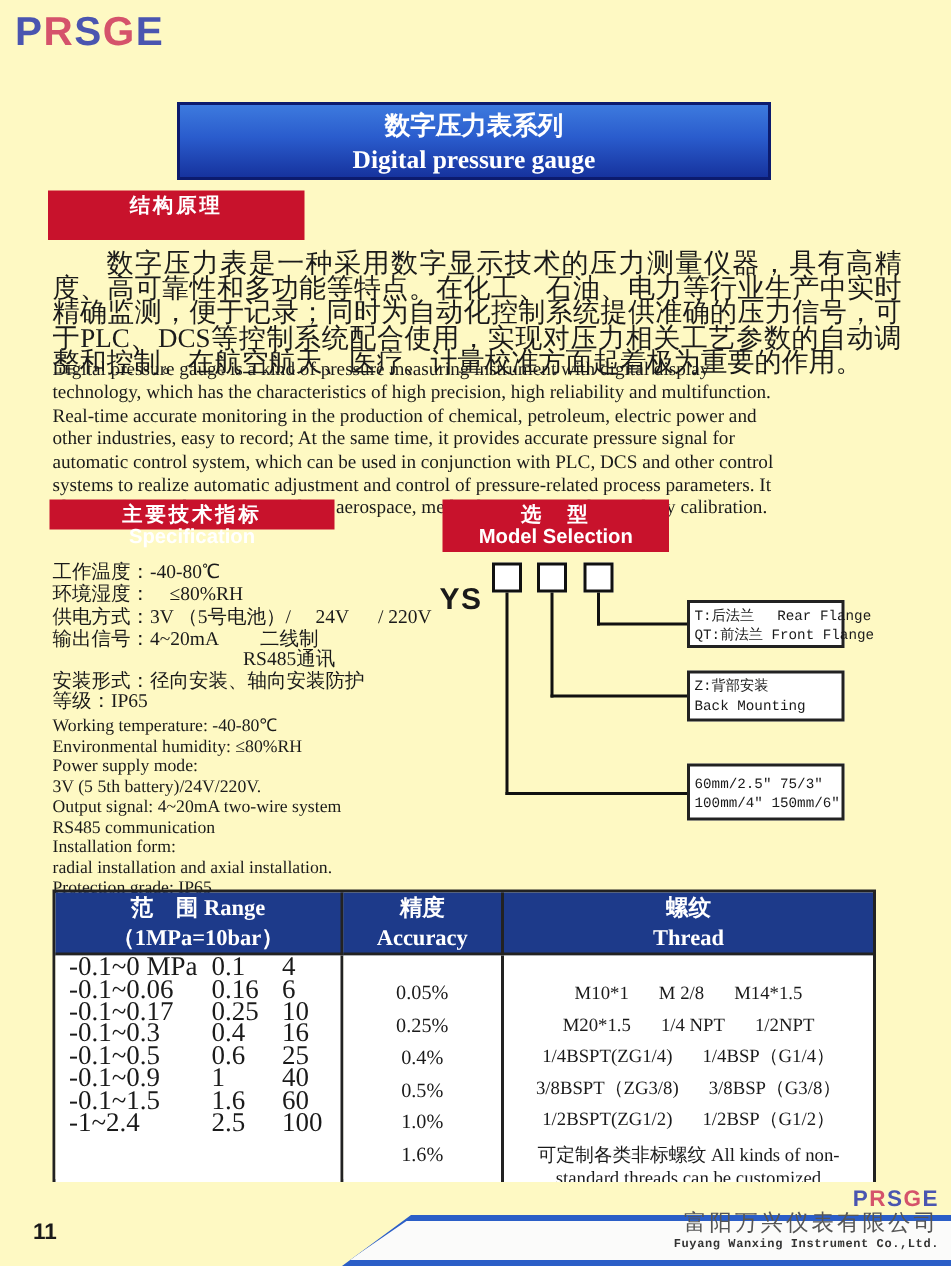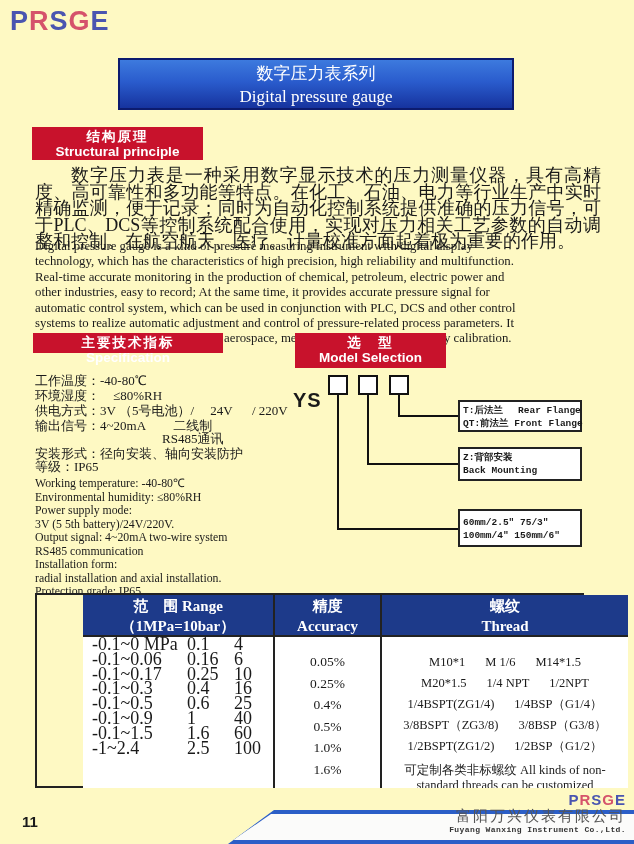--- a/index.html
+++ b/index.html
@@ -5,23 +5,23 @@
   html,body{margin:0;padding:0;background:#fff;}
   .page{position:relative;width:634px;height:844px;background:#fef9c3;overflow:hidden;
         font-family:"Liberation Serif",serif;color:#1a1a1a;}
 
   
   .logo{font-family:"Liberation Sans",sans-serif;font-weight:bold;letter-spacing:1px;}
   .logo-main{position:absolute;left:10px;top:6px;font-size:27px;}
   .lb{color:#4a55b0;} .lr{color:#d5536b;}
 
   
-  .banner{position:absolute;left:118px;top:58px;width:392px;height:48px;
+  .banner{position:absolute;left:118px;top:68px;width:392px;height:48px;
           background:linear-gradient(180deg,#3d7ade 0%,#2a5ccd 45%,#16339e 100%);
-          border:2px solid #0c1b6e;color:#fff;text-align:center;}
+          border:2px solid #0c1b6e;color:#fff;text-align:center;font-weight:bold;}
   .banner .zh{font-family:"Liberation Sans",sans-serif;font-size:17px;line-height:25px;margin-top:1px;}
   .banner .en{font-family:"Liberation Serif",serif;font-size:17px;line-height:22px;}
 
   
   .redbar{position:absolute;background:#c8122c;color:#fff;text-align:center;
           font-family:"Liberation Sans",sans-serif;font-weight:bold;}
   .redbar .zh{font-size:13.5px;line-height:17px;margin-top:1px;letter-spacing:2px;}
   .redbar .en{font-size:13.5px;line-height:14px;}
   .bar-principle{left:32px;top:127px;width:171px;height:33px;}
   .bar-spec{left:33px;top:333px;width:190px;height:20px;}
@@ -40,28 +40,28 @@
   .out-right{margin-left:16px;text-align:center;line-height:13px;padding-top:1px;}
   .spec-en{margin-top:4px;font-size:11.8px;line-height:12.9px;}
   .spec-en div{margin-bottom:0.6px;}
   .install{line-height:13px;}
 
   
   .ys{position:absolute;left:293px;top:389px;font-family:"Liberation Sans",sans-serif;
       font-weight:bold;font-size:20px;letter-spacing:1px;}
   .mbox{position:absolute;top:375px;width:20px;height:20px;border:2px solid #111;box-sizing:border-box;background:#fff;}
   .dline{position:absolute;background:#111;}
-  .label-box{position:absolute;left:458px;width:124px;border:2px solid #222;box-sizing:border-box;background:#fff;
-             font-family:"Liberation Mono",monospace;font-weight:bold;font-size:9.5px;line-height:13px;
+  .label-box{position:absolute;left:458px;width:105px;border:2px solid #222;box-sizing:border-box;background:#fff;
+             font-family:"Liberation Mono",monospace;font-weight:normal;font-size:9.5px;line-height:13px;
              padding:2px 3px;white-space:nowrap;}
 
   
   .dtable{position:absolute;left:35px;top:593px;width:549px;height:195px;
           border:2px solid #222;box-sizing:border-box;display:grid;
-          grid-template-columns:192px 107px 246px;grid-template-rows:42px 151px;padding-left:46px;}
+          grid-template-columns:192px 107px 246px;grid-template-rows:42px 151px;}
   .th{background:#1d3a8a;color:#fff;text-align:center;font-weight:bold;font-size:15px;line-height:20px;
       border-right:2px solid #222;border-bottom:2px solid #222;padding-top:1px;box-sizing:border-box;}
   .th:nth-child(3){border-right:none;}
   .td{border-right:2px solid #222;box-sizing:border-box;background:#fff;overflow:hidden;}
   .td-thread{border-right:none;}
   .range-rows{padding-left:9px;font-size:18px;}
   .rrow{display:grid;grid-template-columns:95px 47px 40px;line-height:14.8px;}
   .td-acc{text-align:center;padding-top:14px;font-size:13.5px;}
   .td-acc div{line-height:21.5px;}
   .td-thread{text-align:center;font-size:12.5px;padding-top:15px;}
@@ -91,21 +91,20 @@
     <span class="lb">P</span><span class="lr">R</span><span class="lb">S</span><span class="lr">G</span><span class="lb">E</span>
   </div>
 
   <div class="banner">
     <div class="zh">数字压力表系列</div>
     <div class="en">Digital pressure gauge</div>
   </div>
 
   <div class="redbar bar-principle">
     <div class="zh">结构原理</div>
-    <div class="en">Structural principle</div>
   </div>
 
   <div class="para-zh">数字压力表是一种采用数字显示技术的压力测量仪器，具有高精度、高可靠性和多功能等特点。在化工、石油、电力等行业生产中实时精确监测，便于记录；同时为自动化控制系统提供准确的压力信号，可于PLC、DCS等控制系统配合使用，实现对压力相关工艺参数的自动调整和控制。在航空航天、医疗、计量校准方面起着极为重要的作用。</div>
   <div class="para-en">Digital pressure gauge is a kind of pressure measuring instrument with digital display technology, which has the characteristics of high precision, high reliability and multifunction. Real-time accurate monitoring in the production of chemical, petroleum, electric power and other industries, easy to record; At the same time, it provides accurate pressure signal for automatic control system, which can be used in conjunction with PLC, DCS and other control systems to realize automatic adjustment and control of pressure-related process parameters. It plays an extremely important role in aerospace, medical treatment and metrology calibration.</div>
 
   <div class="redbar bar-spec">
     <div class="zh">主要技术指标</div>
     <div class="en">Specification</div>
   </div>
 
@@ -227,21 +226,21 @@
     <div class="td td-acc">
       <div>0.05%</div>
       <div>0.25%</div>
       <div>0.4%</div>
       <div>0.5%</div>
       <div>1.0%</div>
       <div>1.6%</div>
     </div>
 
     <div class="td td-thread">
-      <div class="trow"><span>M10*1</span><span>M 1/6</span><span>M14*1.5</span></div>
+      <div class="trow"><span>M10*1</span><span>M 2/8</span><span>M14*1.5</span></div>
       <div class="trow"><span>M20*1.5</span><span>1/4 NPT</span><span>1/2NPT</span></div>
       <div class="trow"><span>1/4BSPT(ZG1/4)</span><span>1/4BSP（G1/4）</span></div>
       <div class="trow"><span>3/8BSPT（ZG3/8)</span><span>3/8BSP（G3/8）</span></div>
       <div class="trow"><span>1/2BSPT(ZG1/2)</span><span>1/2BSP（G1/2）</span></div>
       <div class="tnote">可定制各类非标螺纹 All kinds of non-standard threads can be customized</div>
     </div>
   </div>
 
   <div class="pagenum">11</div>
   <div class="band-outer">

